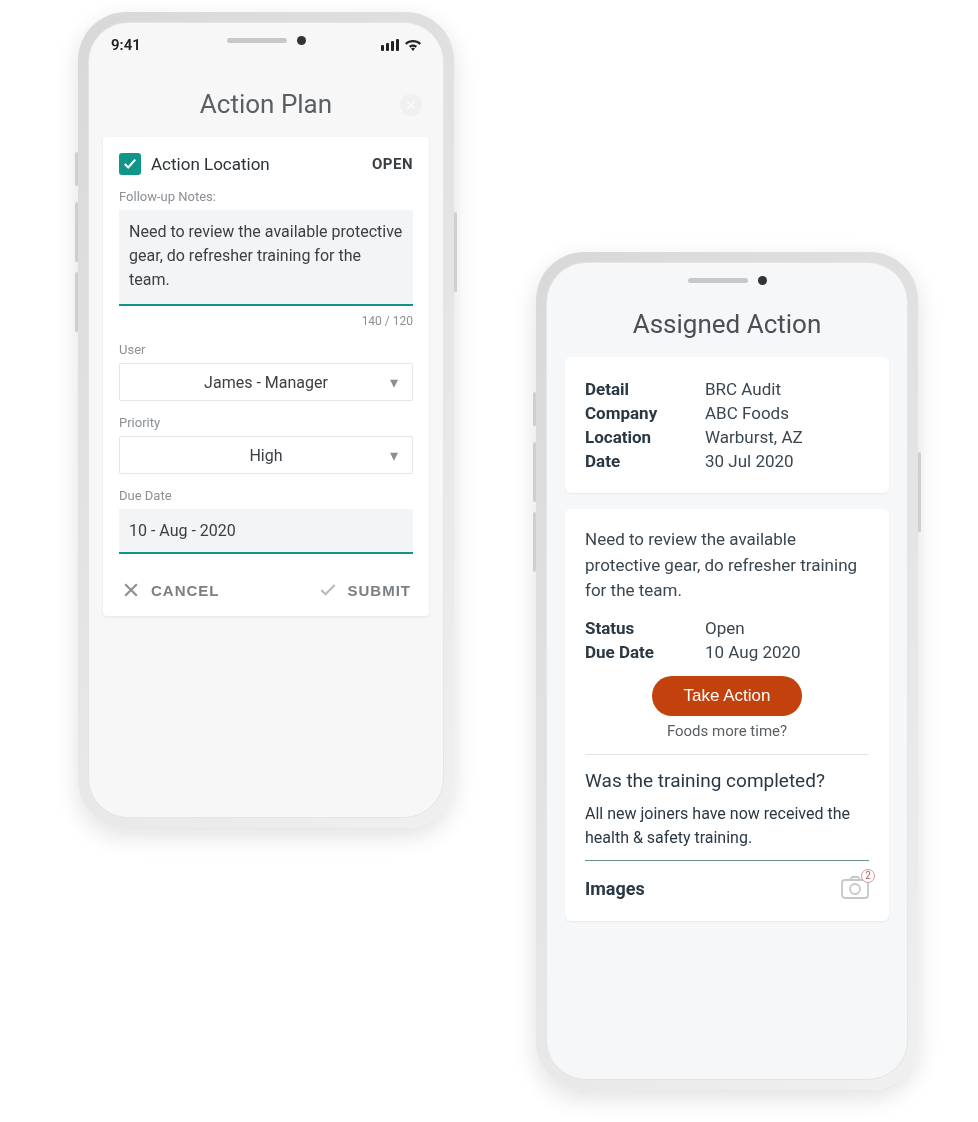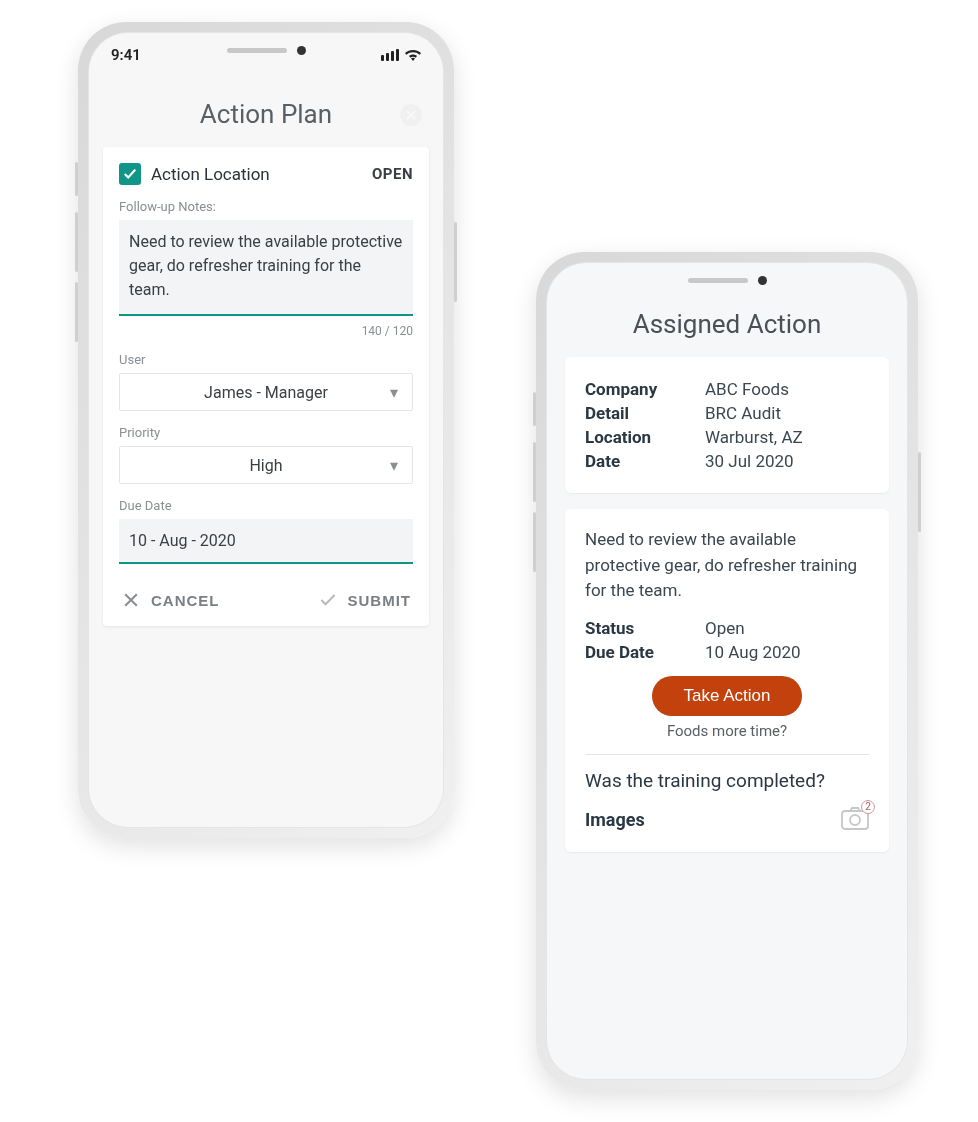--- a/index.html
+++ b/index.html
@@ -23,21 +23,21 @@
     overflow: hidden;
     position: relative;
     height: 100%;
     border: 1px solid #e5e5e5;
   }
   .side-btn {
     position: absolute;
     background: #cfcfcf;
     border-radius: 3px;
   }
-  .phone1 { left: 78px; top: 22px; width: 376px; height: 816px; }
+  .phone1 { left: 78px; top: 12px; width: 376px; height: 816px; }
   .phone1 .side-btn.left1 { left: -3px; top: 140px; width: 3px; height: 34px; }
   .phone1 .side-btn.left2 { left: -3px; top: 190px; width: 3px; height: 60px; }
   .phone1 .side-btn.left3 { left: -3px; top: 260px; width: 3px; height: 60px; }
   .phone1 .side-btn.right1 { right: -3px; top: 200px; width: 3px; height: 80px; }
 
   .phone2 { left: 536px; top: 252px; width: 382px; height: 838px; }
   .phone2 .side-btn.left1 { left: -3px; top: 140px; width: 3px; height: 34px; }
   .phone2 .side-btn.left2 { left: -3px; top: 190px; width: 3px; height: 60px; }
   .phone2 .side-btn.left3 { left: -3px; top: 260px; width: 3px; height: 60px; }
   .phone2 .side-btn.right1 { right: -3px; top: 200px; width: 3px; height: 80px; }
@@ -211,26 +211,26 @@
   <div class="phone-inner">
     <div class="notch">
         <div class="speaker"></div>
         <div class="cam"></div>
       </div>
     <div class="s2">
       <div class="s2-title">Assigned Action</div>
 
       <div class="card2">
         <div class="kv">
+            <div class="k">Detail</div>
+            <div class="v">BRC Audit</div>
+          </div>
+        <div class="kv">
             <div class="k">Company</div>
             <div class="v">ABC Foods</div>
-          </div>
-        <div class="kv">
-            <div class="k">Detail</div>
-            <div class="v">BRC Audit</div>
           </div>
         <div class="kv">
             <div class="k">Location</div>
             <div class="v">Warburst, AZ</div>
           </div>
         <div class="kv">
             <div class="k">Date</div>
             <div class="v">30 Jul 2020</div>
           </div>
       </div>
@@ -242,20 +242,21 @@
             <div class="v">Open</div>
           </div>
         <div class="kv">
             <div class="k">Due Date</div>
             <div class="v">10 Aug 2020</div>
           </div>
         <button class="primary-btn">Take Action</button>
         <div class="need-more">Foods more time?</div>
         <div class="hr"></div>
         <div class="q">Was the training completed?</div>
+        <div class="ans">All new joiners have now received the health &amp; safety training.</div>
         <div class="images-row">
           <div class="images-label">Images</div>
           <div class="cam-icon">
             <svg width="28" height="24" viewBox="0 0 28 24">
               <rect x="1" y="5" width="26" height="18" rx="3" fill="none" stroke="#c5c7c9" stroke-width="1.8"></rect>
               <path d="M9 5l2-3h6l2 3" fill="none" stroke="#c5c7c9" stroke-width="1.8"></path>
               <circle cx="14" cy="14" r="5" fill="none" stroke="#c5c7c9" stroke-width="1.8"></circle>
             </svg>
             <div class="cam-badge">2</div>
           </div>

